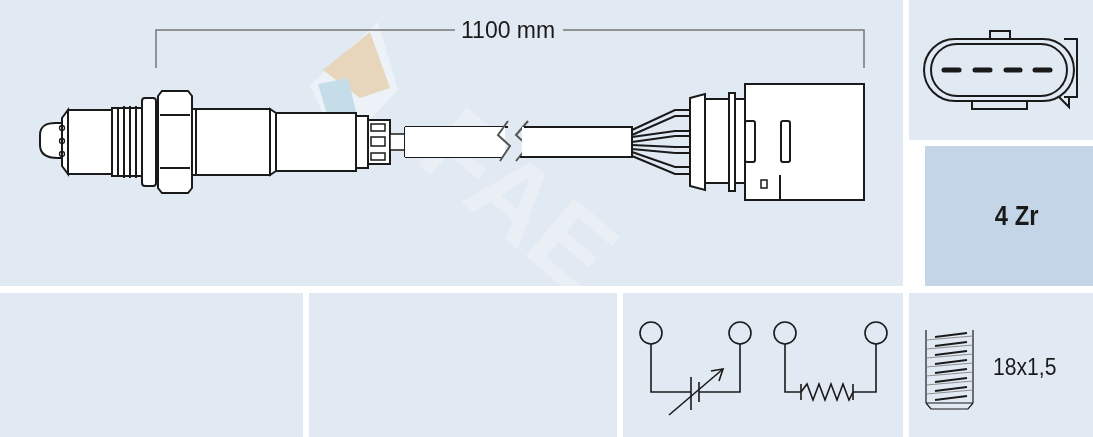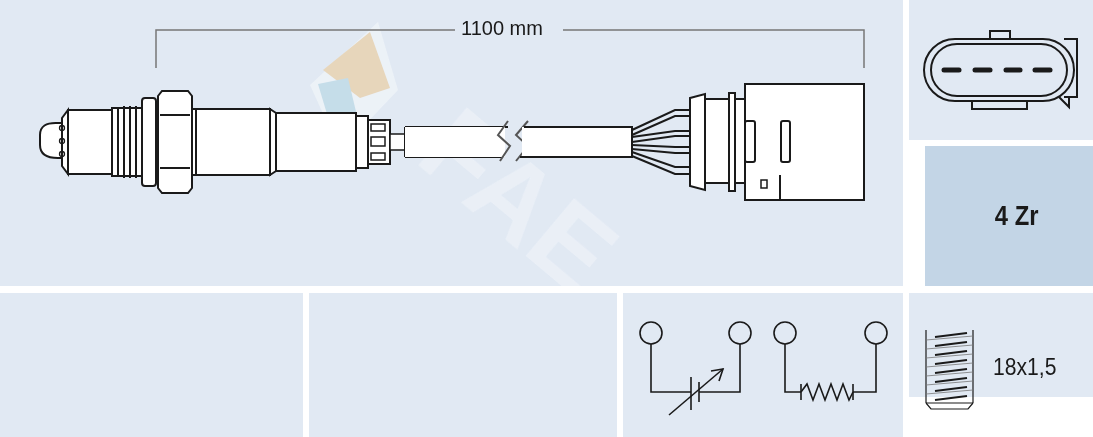--- a/index.html
+++ b/index.html
@@ -1,20 +1,20 @@
 <!DOCTYPE html>
 <html><head>
 <meta charset="utf-8">
 <style>
   html,body{margin:0;padding:0;background:#ffffff;}
   body{width:1093px;height:437px;position:relative;overflow:hidden;font-family:"Liberation Sans",sans-serif;}
   .cell{position:absolute;background:#e1e9f3;}
   .cell.dark{background:#c3d5e6;}
   svg{position:absolute;left:0;top:0;}
-  .dim-label{position:absolute;font-size:20px;color:#1a1a1a;background:#e1e9f3;padding:0 6px;}
+  .dim-label{position:absolute;font-size:23px;color:#1a1a1a;background:#e1e9f3;padding:0 6px;}
   .type-label{position:absolute;font-size:28px;font-weight:bold;color:#1a1a1a;transform:scaleX(0.85);}
   .thread-label{position:absolute;font-size:24px;color:#1a1a1a;transform:scaleX(0.88);transform-origin:left center;}
 </style>
 </head>
 <body>
 
 <div class="cell" style="left:0;top:0;width:903px;height:286px;">
   <svg width="903" height="286">
 
     <g opacity="0.9">
@@ -133,21 +133,21 @@
       <circle cx="253" cy="40" r="11"></circle>
       <polyline points="162,51 162,99 178,99"></polyline>
       <line x1="178" y1="91" x2="178" y2="107"></line>
       <polyline points="178,99 184,91 190,107 196,91 202,107 208,91 214,107 220,91 226,107 230,99"></polyline>
       <line x1="230" y1="91" x2="230" y2="107"></line>
       <polyline points="230,99 253,99 253,51"></polyline>
     </g>
   </svg>
 </div>
 
-<div class="cell" style="left:909px;top:293px;width:184px;height:104px;">
+<div class="cell" style="left:909px;top:293px;width:184px;height:144px;">
   <svg width="70" height="144">
     <g stroke="#1a1a1a" stroke-width="1.2" fill="none">
       <line x1="17" y1="37" x2="17" y2="110"></line>
       <line x1="74" y1="37" x2="74" y2="110" transform="translate(-10,0)"></line>
       <polyline points="17,110 22,116 59,116 64,110"></polyline>
       <line x1="17" y1="110" x2="64" y2="110"></line>
     </g>
     <g stroke="#1a1a1a" stroke-width="2">
       <line x1="26" y1="44" x2="58" y2="40"></line>
       <line x1="26" y1="53" x2="58" y2="49"></line>

